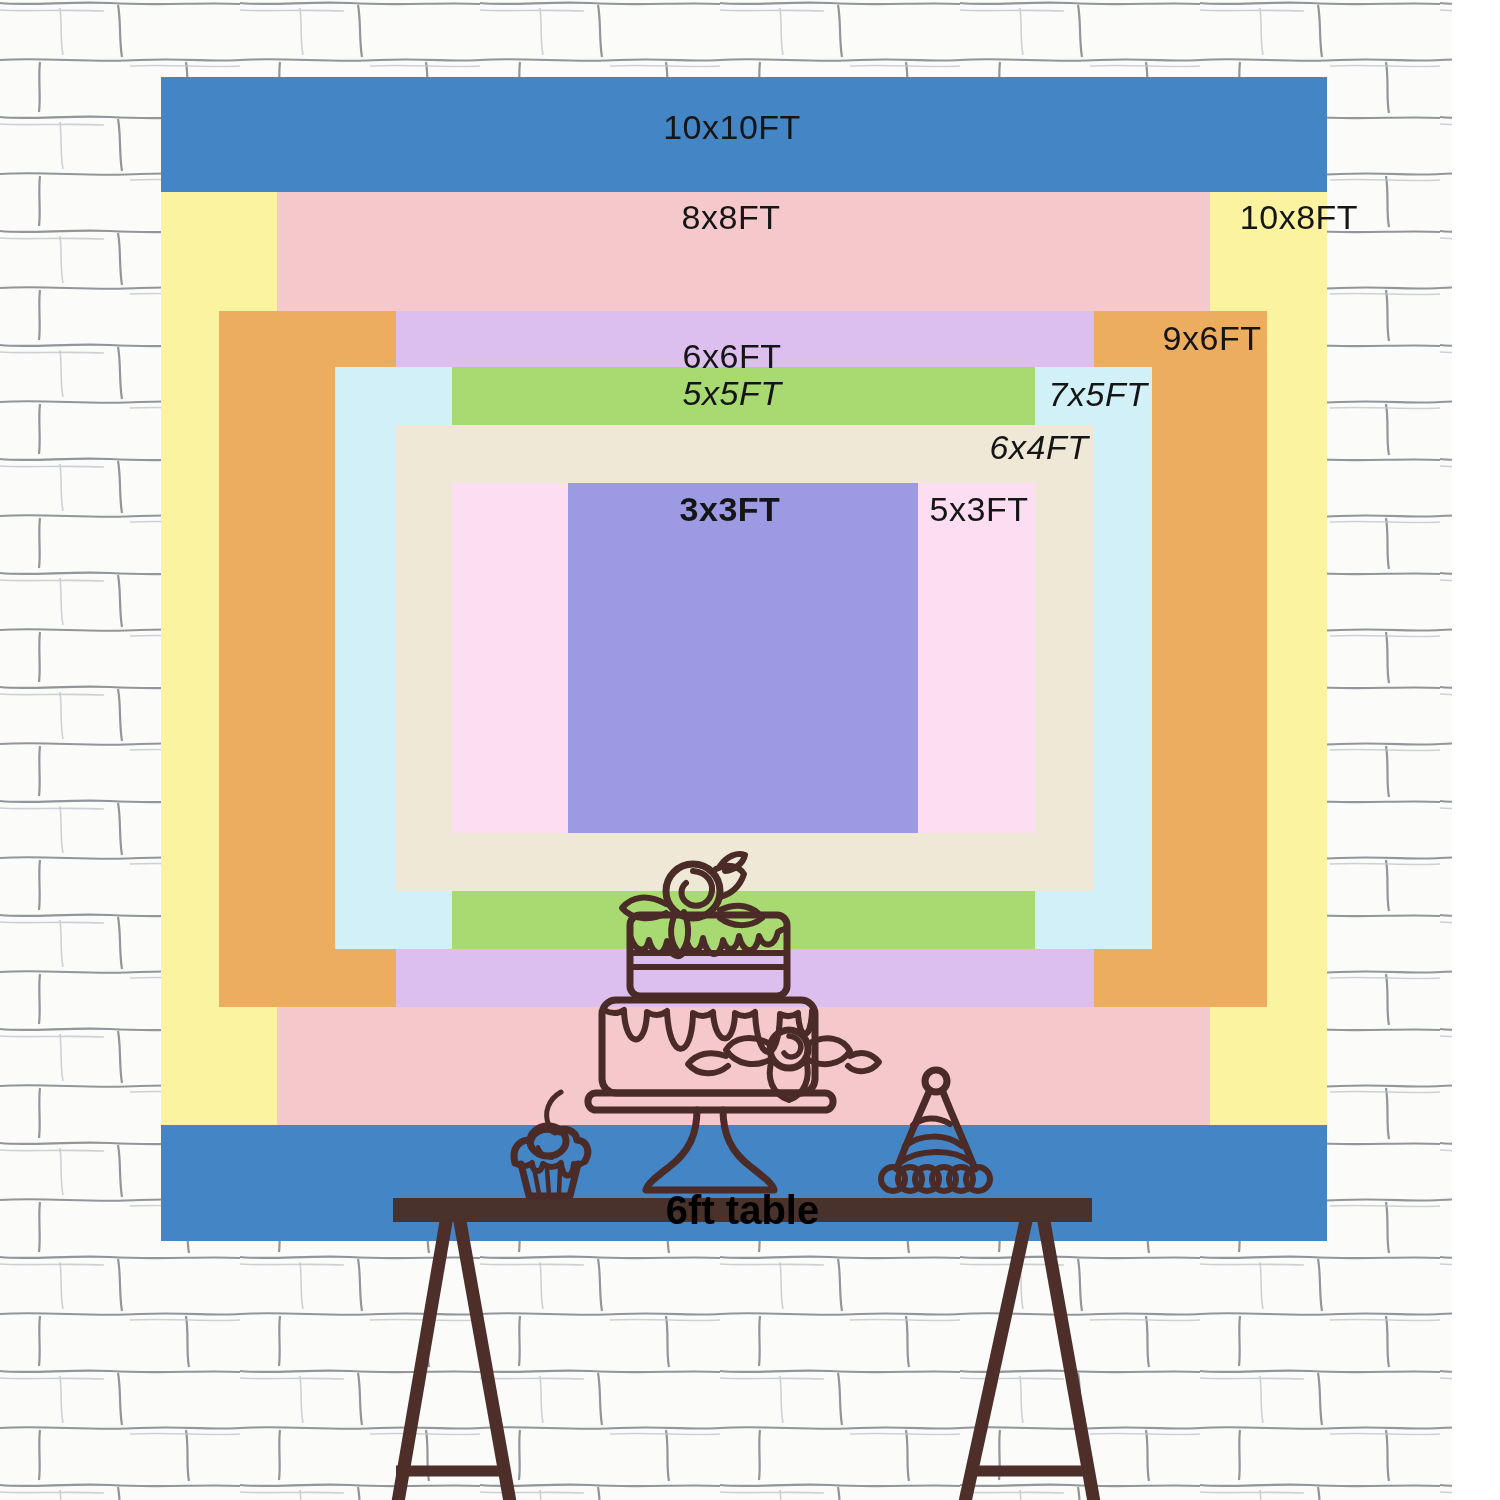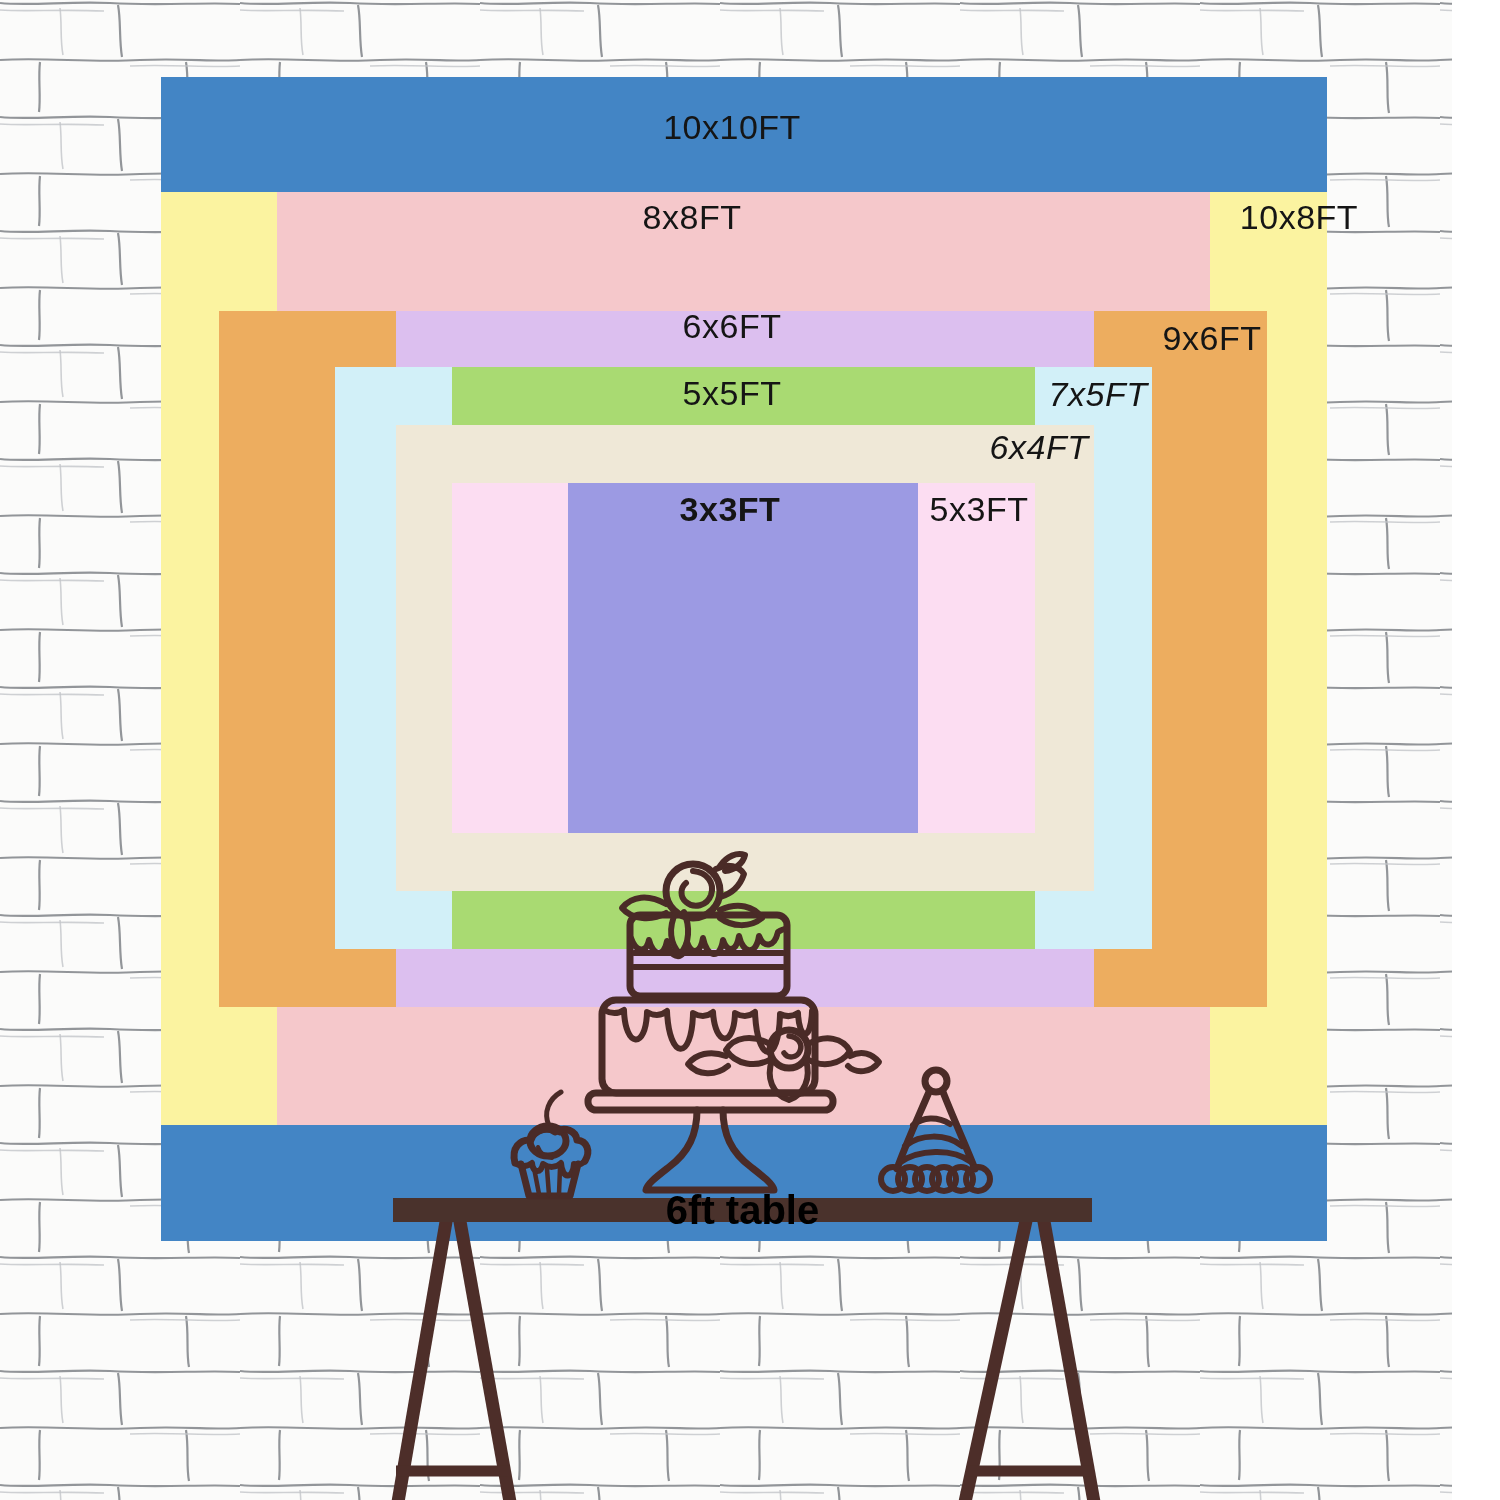--- a/index.html
+++ b/index.html
@@ -54,25 +54,25 @@
       <div class="size-rect" style="left: 335px; top: 367px; width: 817px; height: 582px; background: rgb(210, 240, 248);"></div>
       <div class="size-rect" style="left: 452px; top: 367px; width: 583px; height: 582px; background: rgb(169, 218, 114);"></div>
       <div class="size-rect" style="left: 396px; top: 425px; width: 698px; height: 466px; background: rgb(239, 232, 215);"></div>
       <div class="size-rect" style="left: 452px; top: 483px; width: 583px; height: 350px; background: rgb(252, 221, 242);"></div>
       <div class="size-rect" style="left: 568px; top: 483px; width: 350px; height: 350px; background: rgb(156, 154, 227);"></div>
     </div>
 
   <div id="labels-layer">
       <div class="size-label" style="left: 732px; top: 127px; color: rgb(21, 21, 21);">10x10FT</div>
       <div class="size-label" style="left: 1267px; top: 217px; color: rgb(21, 21, 21); margin-left: 32px;">10x8FT</div>
-      <div class="size-label" style="left: 692px; top: 217px; color: rgb(21, 21, 21);">8x8FT</div>
+      <div class="size-label" style="left: 731px; top: 217px; color: rgb(21, 21, 21);">8x8FT</div>
       <div class="size-label" style="left: 1212px; top: 338px; color: rgb(21, 21, 21);">9x6FT</div>
-      <div class="size-label" style="left: 732px; top: 326px; color: rgb(21, 21, 21);">6x6FT</div>
+      <div class="size-label" style="left: 732px; top: 356px; color: rgb(21, 21, 21);">6x6FT</div>
       <div class="size-label" style="left: 1098px; top: 394px; color: rgb(21, 21, 21); font-style: italic;">7x5FT</div>
-      <div class="size-label" style="left: 732px; top: 393px; color: rgb(21, 21, 21);">5x5FT</div>
+      <div class="size-label" style="left: 732px; top: 393px; color: rgb(21, 21, 21); font-style: italic;">5x5FT</div>
       <div class="size-label" style="left: 1039px; top: 447px; color: rgb(21, 21, 21); font-style: italic;">6x4FT</div>
       <div class="size-label" style="left: 979px; top: 509px; color: rgb(21, 21, 21);">5x3FT</div>
       <div class="size-label" style="left: 730px; top: 509px; color: rgb(21, 21, 21); font-weight: bold;">3x3FT</div>
     </div>
 
   <svg class="legs-svg" style="left:380px;top:1195px;" width="730" height="305" viewBox="380 1195 730 305" aria-hidden="true">
     <g stroke="#4D2E29" stroke-width="13" fill="none">
       <line x1="447" y1="1216" x2="398" y2="1502"></line>
       <line x1="459" y1="1216" x2="510" y2="1502"></line>
       <line x1="396" y1="1471" x2="508" y2="1471" stroke-width="11"></line>

